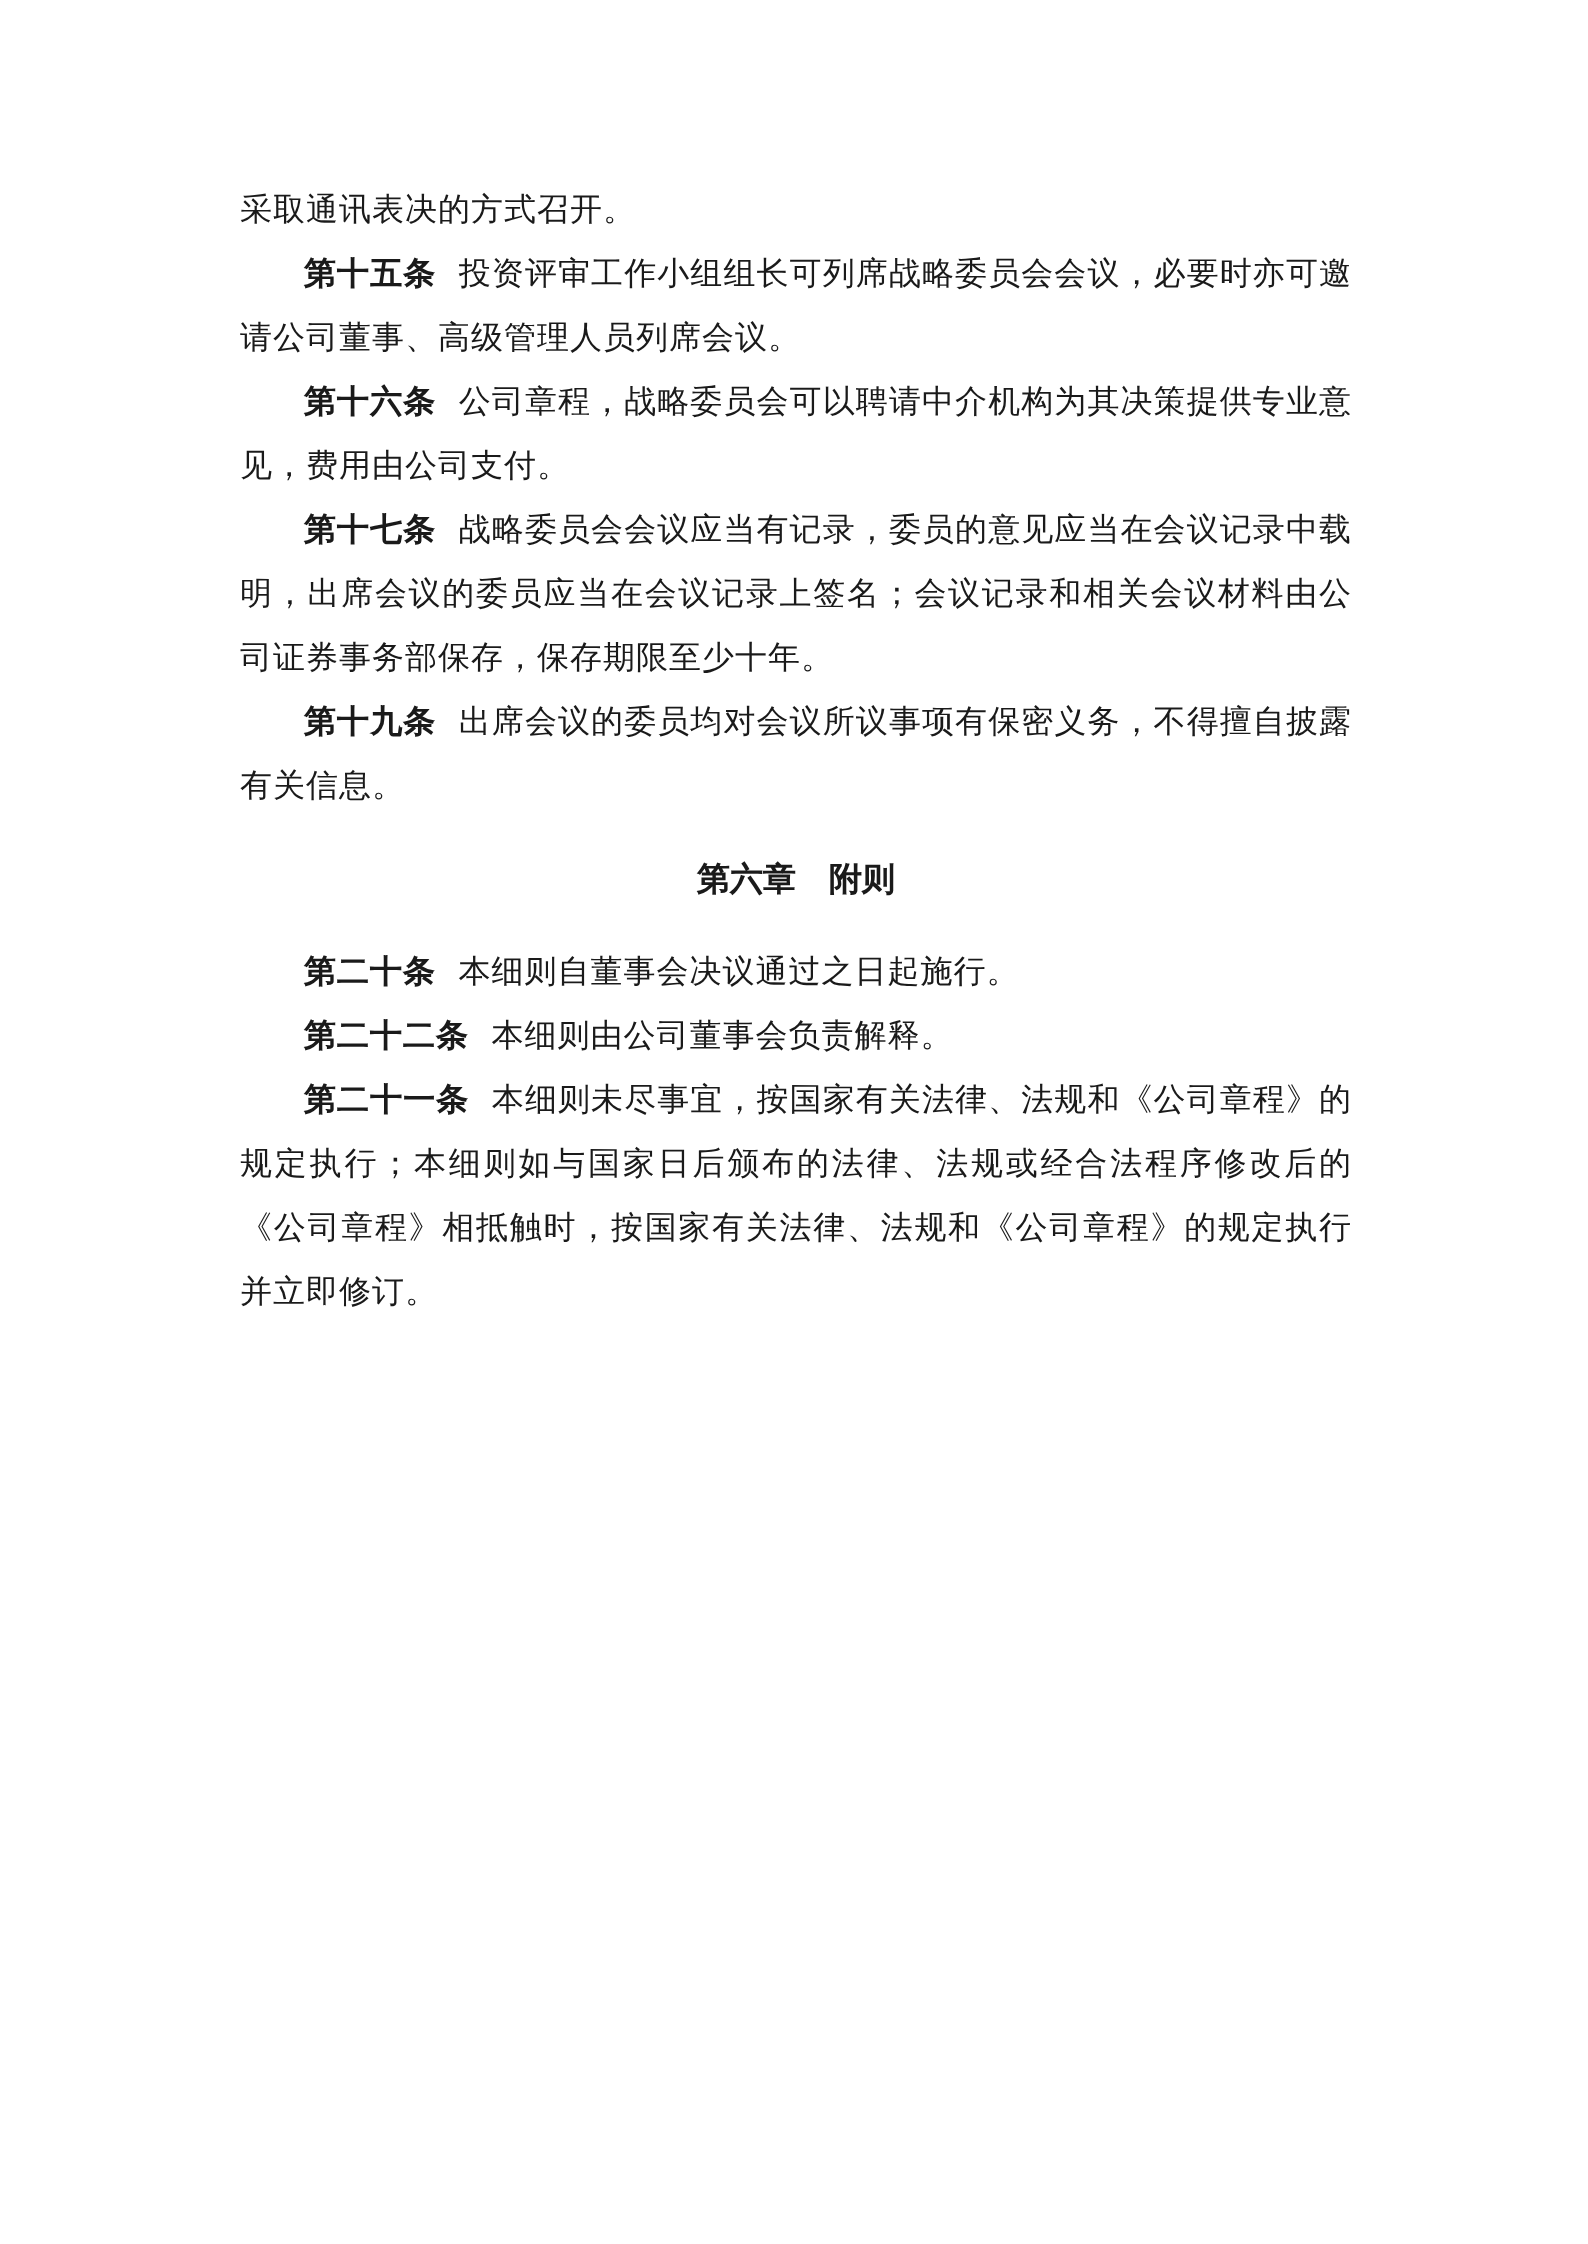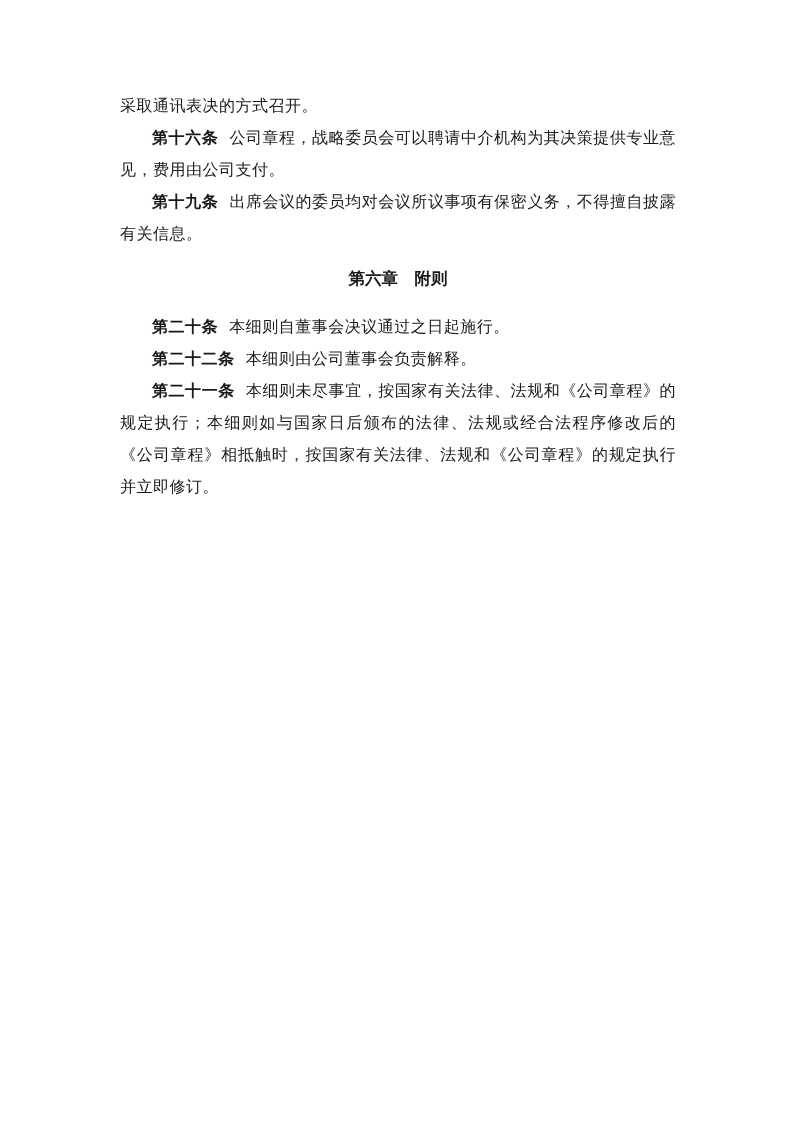--- a/index.html
+++ b/index.html
@@ -32,36 +32,37 @@
   p.para.indent {
     text-indent: 2em;
   }
   p.heading {
     margin: 14px 0 15px 0;
     font-size: 16.5px;
     line-height: 32px;
     font-weight: bold;
     text-align: center;
     text-indent: 0;
-    font-family: Liberation Mono, monospace;
   }
   .label {
     font-weight: bold;
     margin-right: 0.70em;
   }
   p.heading .label {
     margin-right: 1em;
   }
 </style>
 </head>
 <body>
 
 <div class="page">
   <div class="content" style="color: rgb(26, 26, 26);">
       <p class="para"><span>采取通讯表决的方式召开。</span></p>
+      <p class="para indent"><span class="label">第十五条</span><span>投资评审工作小组组长可列席战略委员会会议，必要时亦可邀请公司董事、高级管理人员列席会议。</span></p>
       <p class="para indent"><span class="label">第十六条</span><span>公司章程，战略委员会可以聘请中介机构为其决策提供专业意见，费用由公司支付。</span></p>
+      <p class="para indent"><span class="label">第十七条</span><span>战略委员会会议应当有记录，委员的意见应当在会议记录中载明，出席会议的委员应当在会议记录上签名；会议记录和相关会议材料由公司证券事务部保存，保存期限至少十年。</span></p>
       <p class="para indent"><span class="label">第十九条</span><span>出席会议的委员均对会议所议事项有保密义务，不得擅自披露有关信息。</span></p>
       <p class="heading"><span class="label">第六章</span><span>附则</span></p>
       <p class="para indent"><span class="label">第二十条</span><span>本细则自董事会决议通过之日起施行。</span></p>
       <p class="para indent"><span class="label">第二十二条</span><span>本细则由公司董事会负责解释。</span></p>
       <p class="para indent"><span class="label">第二十一条</span><span>本细则未尽事宜，按国家有关法律、法规和《公司章程》的规定执行；本细则如与国家日后颁布的法律、法规或经合法程序修改后的《公司章程》相抵触时，按国家有关法律、法规和《公司章程》的规定执行并立即修订。</span></p>
     </div>
 </div>
 
 </body></html>

